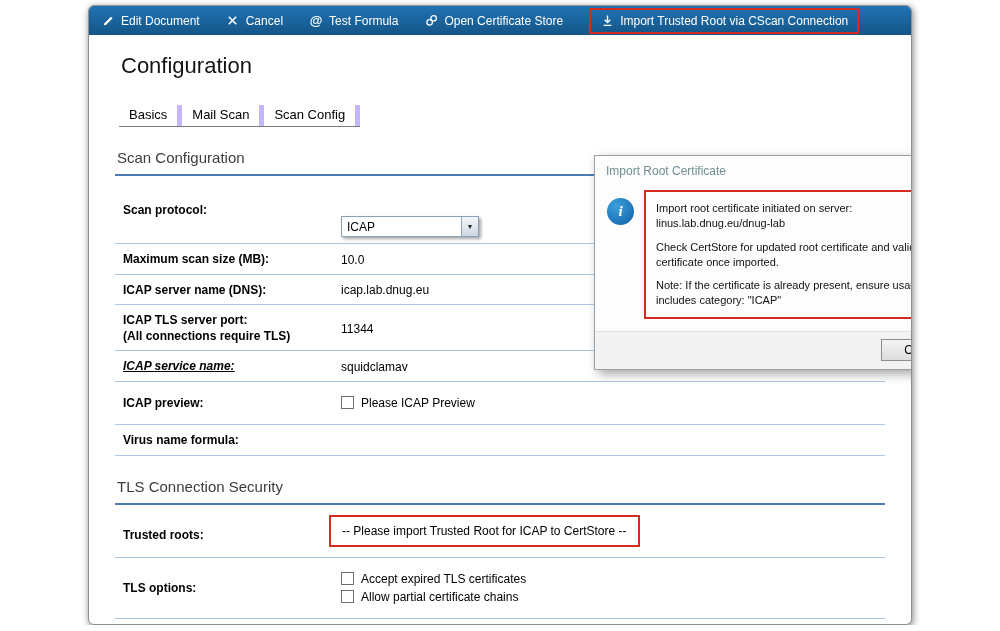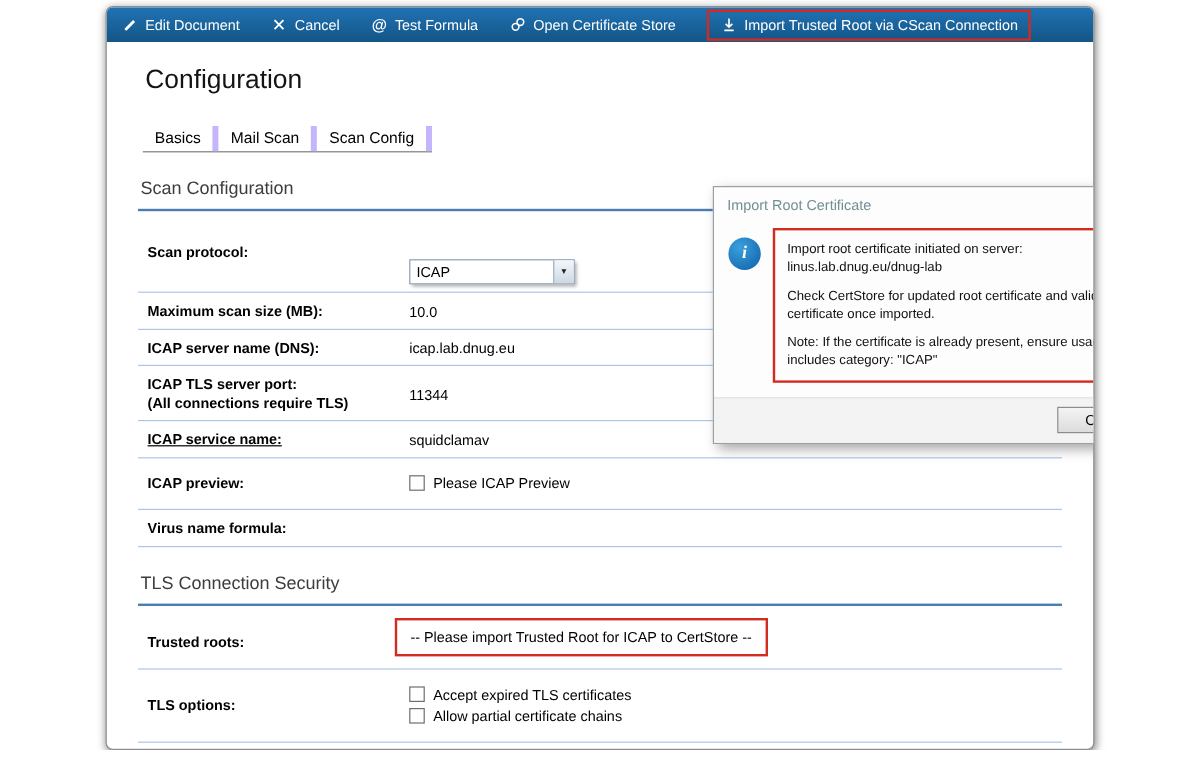--- a/index.html
+++ b/index.html
@@ -52,21 +52,21 @@
     padding: 0 0 8px 2px;
     border-bottom: 2px solid #4d7cb4;
     margin-top: 22px;
   }
   .frow {
     display: flex; align-items: center;
     border-bottom: 1px solid #abc7e6;
     padding: 6px 0 6px 8px;
   }
   .flabel { width: 218px; flex: none; font-weight: bold; font-size: 12px; line-height: 1.3; padding-top: 2px; }
-  .flabel .u { text-decoration: underline; }
+  .flabel .u { text-decoration: underline; font-style: italic; }
   .fvalue { font-size: 12px; padding-top: 2px; min-height: 16px; }
   .row-tall { padding-top: 10px; padding-bottom: 10px; }
   
   .dd {
     display: inline-flex; width: 138px; height: 21px;
     border: 1px solid #8aa0b8; background: #fff;
     box-shadow: 2px 2px 3px rgba(0,0,0,.35);
     cursor: pointer;
     margin-top: 32px;
   }

